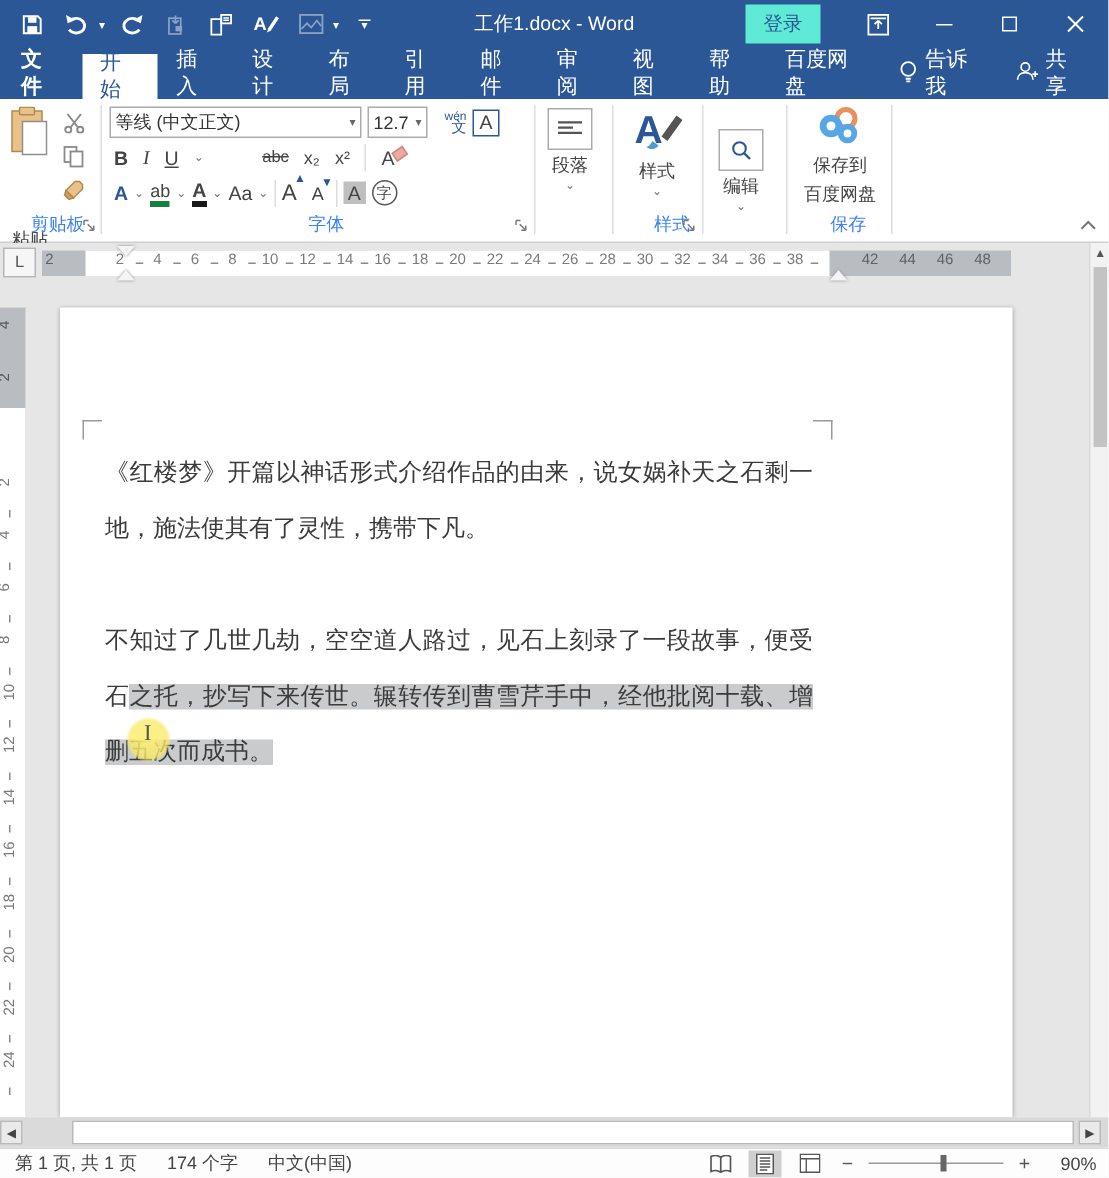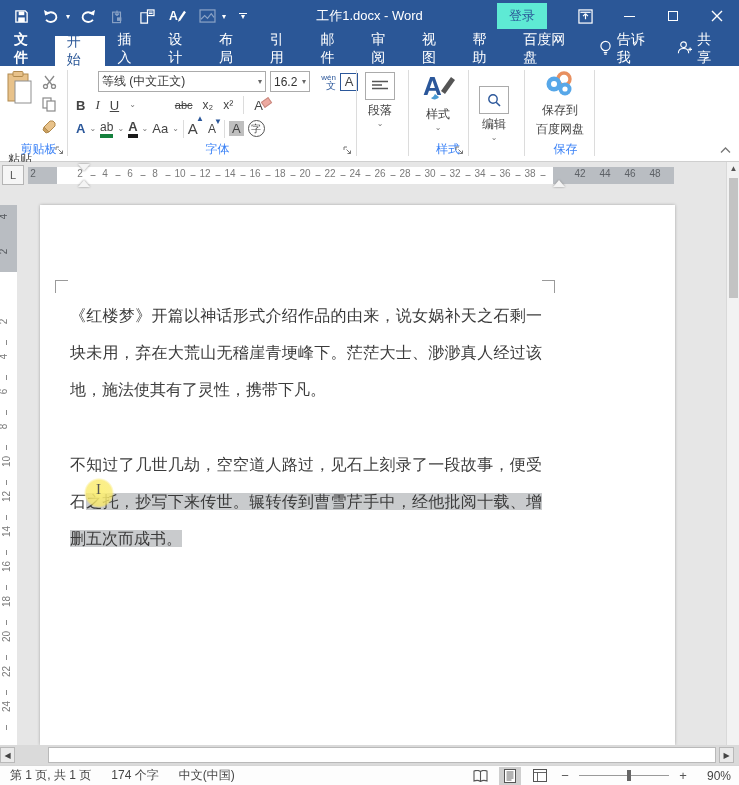--- a/index.html
+++ b/index.html
@@ -254,27 +254,27 @@
       <span class="launcher" style="right:2px;">
         <svg width="9" height="9" viewBox="0 0 9 9">
             <path d="M1 1 h3 M1 1 v3" stroke="#777" fill="none"></path>
             <path d="M3.5 3.5 L7.5 7.5 M7.5 7.5 v-3 M7.5 7.5 h-3" stroke="#777" fill="none"></path>
           </svg>
       </span>
     </div>
     <div class="rsep" style="left:67px;"></div>
 
     <div class="rgroup" style="left:70px; width:284px;">
-      <div class="row" style="left:3px; top:5px;margin-left:25px;">
+      <div class="row" style="left:3px; top:5px;">
         <span class="combo" style="width:168px;">
           <span>等线 (中文正文)</span>
           <span class="dd">▾</span>
         </span>
         <span class="combo" style="width:40px; margin-left:4px;">
-          <span>16.2</span>
+          <span>12.7</span>
           <span class="dd">▾</span>
         </span>
         <span class="smallbtn" style="margin-left:4px; flex-direction:column; line-height:8px;align-items:flex-end;">
           <span class="blue" style="font-size:8px;">wén</span>
           <span class="blue" style="font-size:10px;">文</span>
         </span>
         <span class="smallbtn" style="border:1px solid #2b579a; width:18px; height:18px; margin-left:4px;">
           <span class="fx">A</span>
         </span>
       </div>
@@ -412,21 +412,20 @@
     <div class="vruler">
       <span id="v-gray"></span>
       <div class="vwhite" id="v-white"></div>
     <span class="vnum" style="color: rgb(85, 89, 94); top: 6px;">4</span><span class="vnum" style="color: rgb(85, 89, 94); top: 41px;">2</span><span class="vnum" style="top: 111px;">2</span><span class="vtick" style="top: 134.5px;"></span><span class="vnum" style="top: 146px;">4</span><span class="vtick" style="top: 169.5px;"></span><span class="vnum" style="top: 181px;">6</span><span class="vtick" style="top: 204.5px;"></span><span class="vnum" style="top: 216px;">8</span><span class="vtick" style="top: 239.5px;"></span><span class="vnum" style="top: 251px;">10</span><span class="vtick" style="top: 274.5px;"></span><span class="vnum" style="top: 286px;">12</span><span class="vtick" style="top: 309.5px;"></span><span class="vnum" style="top: 321px;">14</span><span class="vtick" style="top: 344.5px;"></span><span class="vnum" style="top: 356px;">16</span><span class="vtick" style="top: 379.5px;"></span><span class="vnum" style="top: 391px;">18</span><span class="vtick" style="top: 414.5px;"></span><span class="vnum" style="top: 426px;">20</span><span class="vtick" style="top: 449.5px;"></span><span class="vnum" style="top: 461px;">22</span><span class="vtick" style="top: 484.5px;"></span><span class="vnum" style="top: 496px;">24</span><span class="vtick" style="top: 519.5px;"></span></div>
     <div class="page">
       <span class="crop tl"></span>
       <span class="crop tr"></span>
       <div class="textcol" id="doc-text">
           <div class="para">
             <div class="dline"><span>《红楼梦》开篇以神话形式介绍作品的由来，说女娲补天之石剩一</span></div>
-            <div class="dline"><span>块未用，弃在大荒山无稽崖青埂峰下。茫茫大士、渺渺真人经过该</span></div>
             <div class="dline short"><span>地，施法使其有了灵性，携带下凡。</span></div>
           </div>
           <div class="para">
             <div class="dline"><span>不知过了几世几劫，空空道人路过，见石上刻录了一段故事，便受</span></div>
             <div class="dline"><span>石</span><span class="selbg">之托，抄写下来传世。辗转传到曹雪芹手中，经他批阅十载、增</span></div>
             <div class="dline short"><span class="selbg">删五次而成书。</span></div>
           </div>
         </div>
       <span class="touch"></span>
       <span class="ibeam">I</span>

